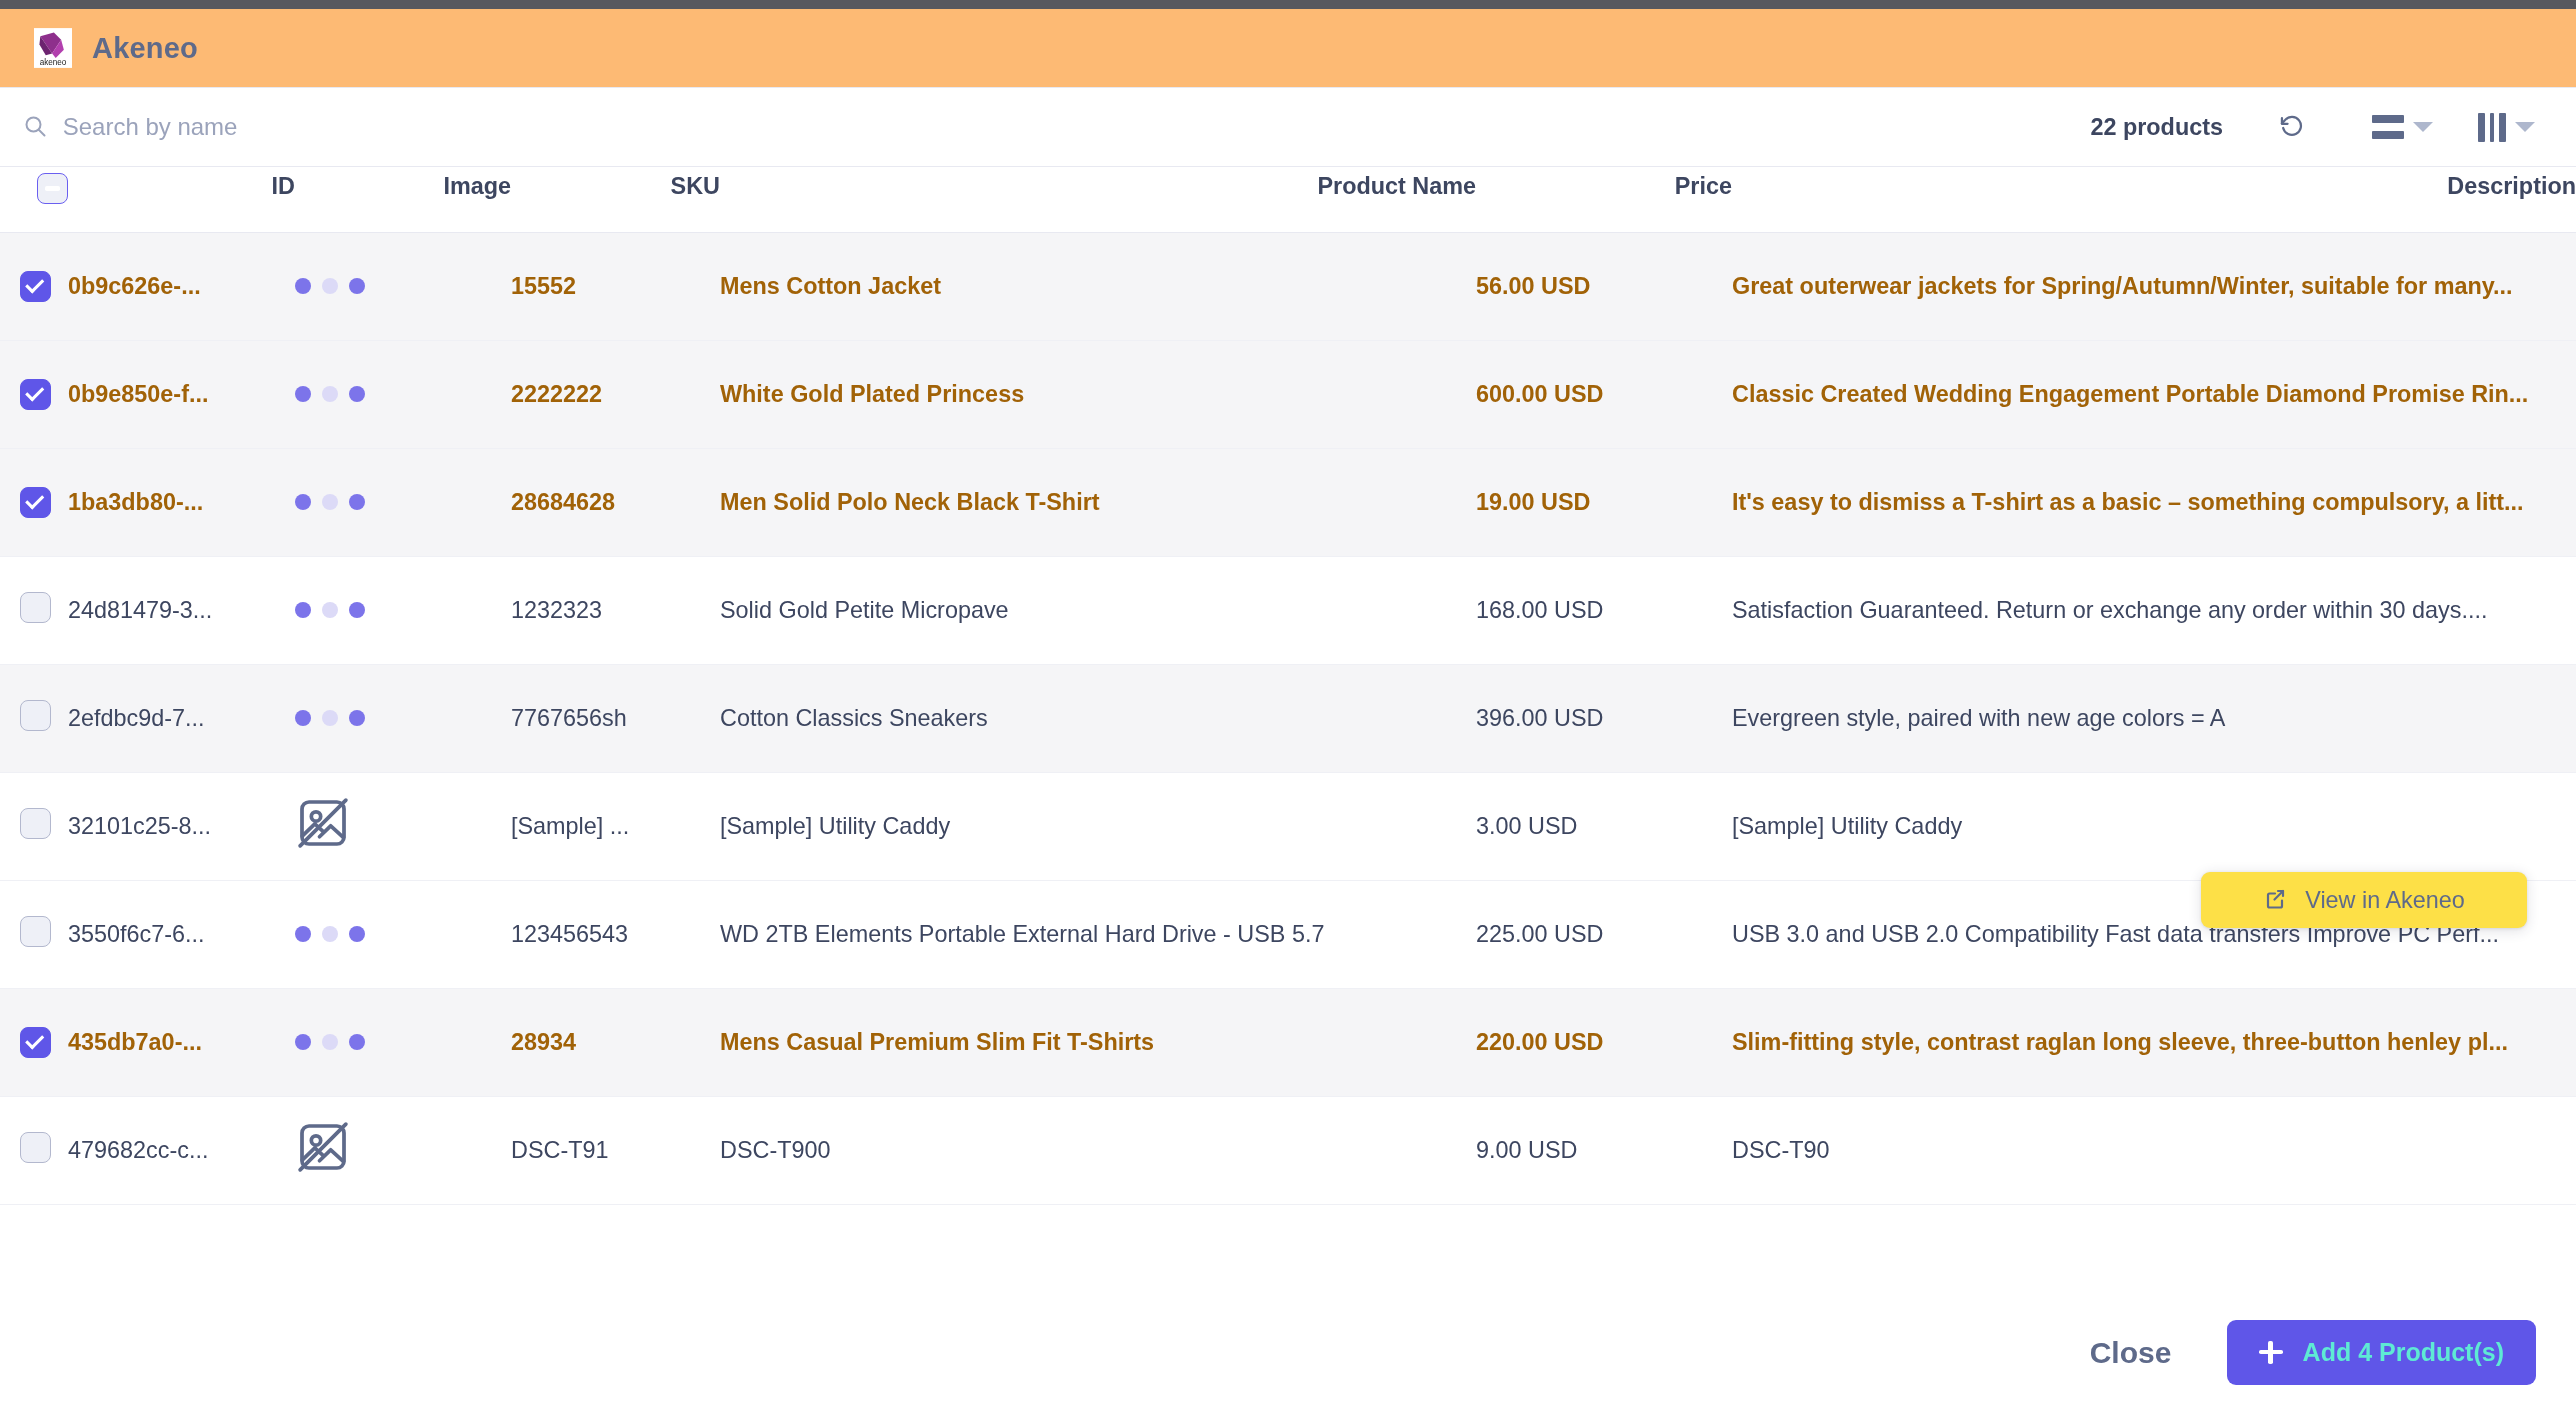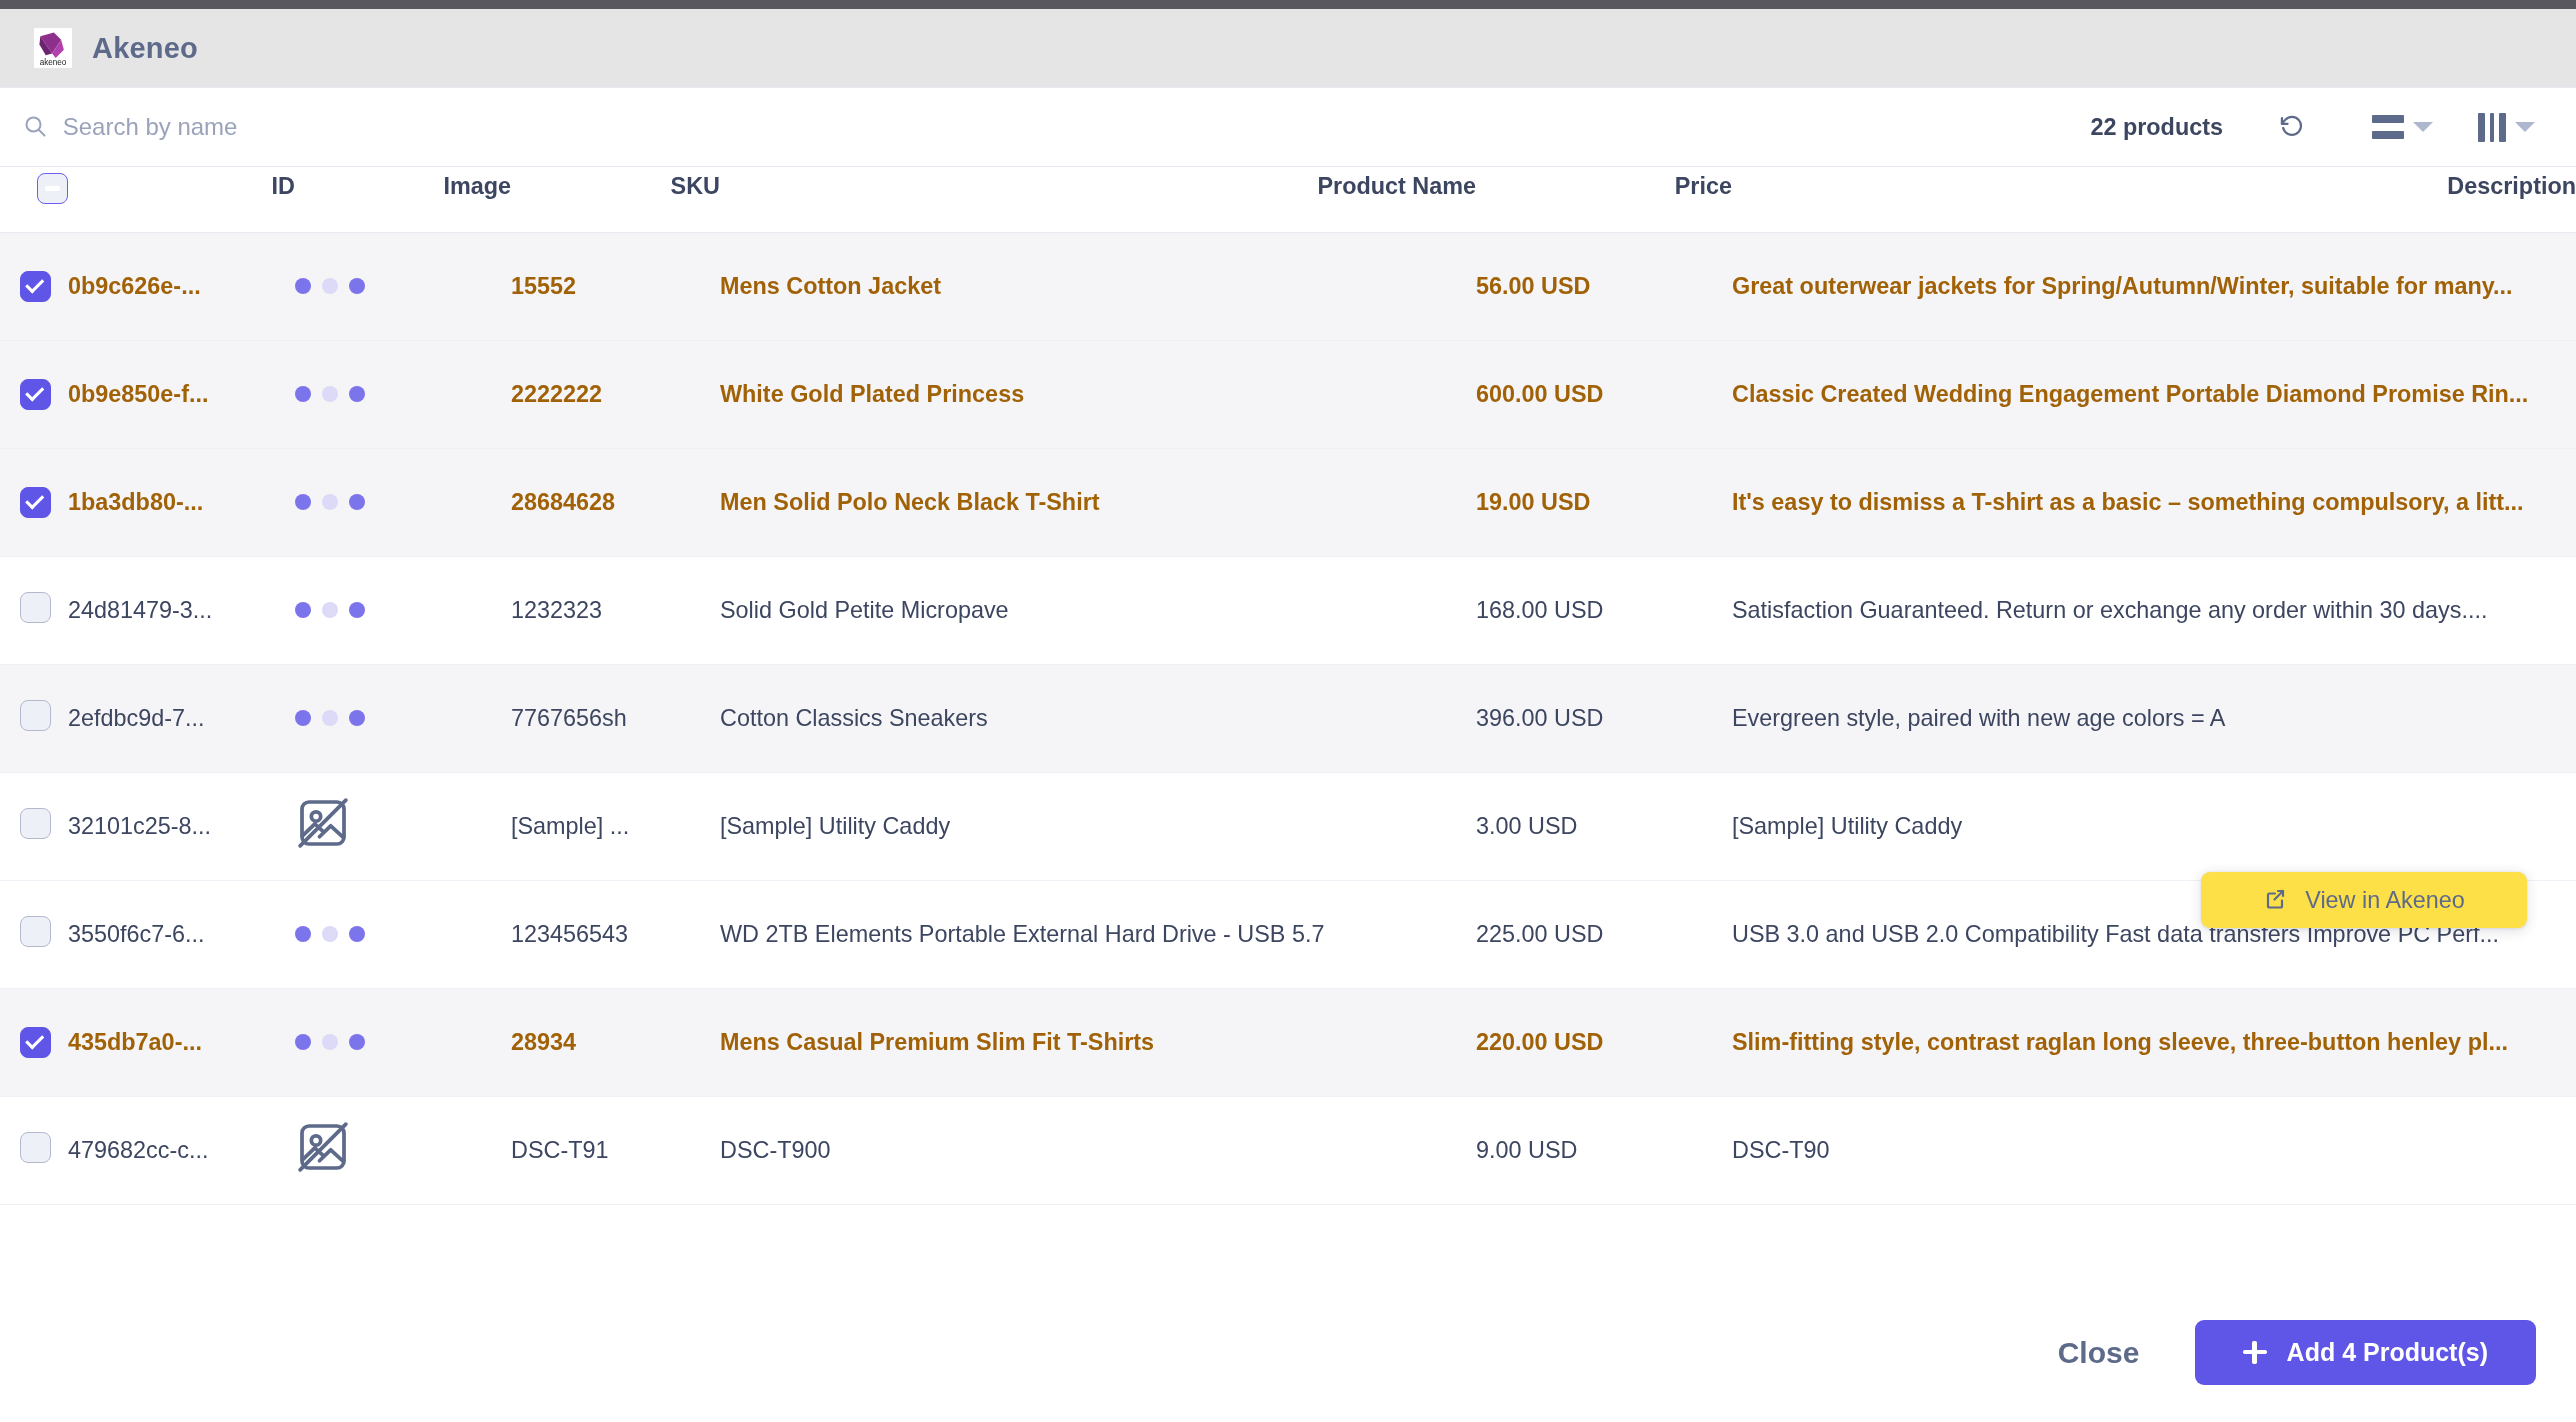--- a/index.html
+++ b/index.html
@@ -12,21 +12,21 @@
   .app { width: 2576px; height: 1422px; display: flex; flex-direction: column; position: relative; }
 
   
   .chrome-strip { height: 9px; background: #58585e; flex: 0 0 9px; }
 
   
   .header {
     height: 79px; flex: 0 0 79px;
     display: flex; 
     padding: 0 34px;
-    background: #e5e5e5;
+    background: #fdba74;
     border-bottom: 0.9px solid #e8e9f1;
   }
   .brand { display: flex; align-items: center; gap: 20px; }
   .brand-logo {
     width: 38px; height: 40px; position: relative; display:block;
   }
   .brand-title {
     font-size: 29px; font-weight: bold; color: #5e6a8a; letter-spacing: 0.2px;
   }
 
@@ -131,22 +131,22 @@
     background: #ffffff;
   }
   .btn-close {
     background: transparent; border: none; cursor: pointer;
     font-family: "Liberation Sans", sans-serif;
     font-size: 30px; font-weight: bold; color: #5e6a8a; padding: 14.4px 10.8px;
   }
   .btn-add {
     background: #5f56e8; border: none; border-radius: 9px; cursor: pointer;
     font-family: "Liberation Sans", sans-serif;
-    font-size: 25px; font-weight: bold; color: #ffffff;
-    height: 65px; padding: 0 48px;
+    font-size: 25px; font-weight: bold; color: #5eead4;
+    height: 65px; padding: 0 32px;
     display: inline-flex; align-items: center; gap: 20px;
   }
   .plus { position: relative; width: 23.4px; height: 23.4px; display:inline-block; }
   .plus::before, .plus::after {
     content: ""; position: absolute; background: #fff; border-radius: 1.8px;
   }
   .plus::before { left: 0; top: 9px; width: 23.4px; height: 4.5px; }
   .plus::after { top: 0; left: 9px; height: 23.4px; width: 4.5px; }
 </style>
 </head>

